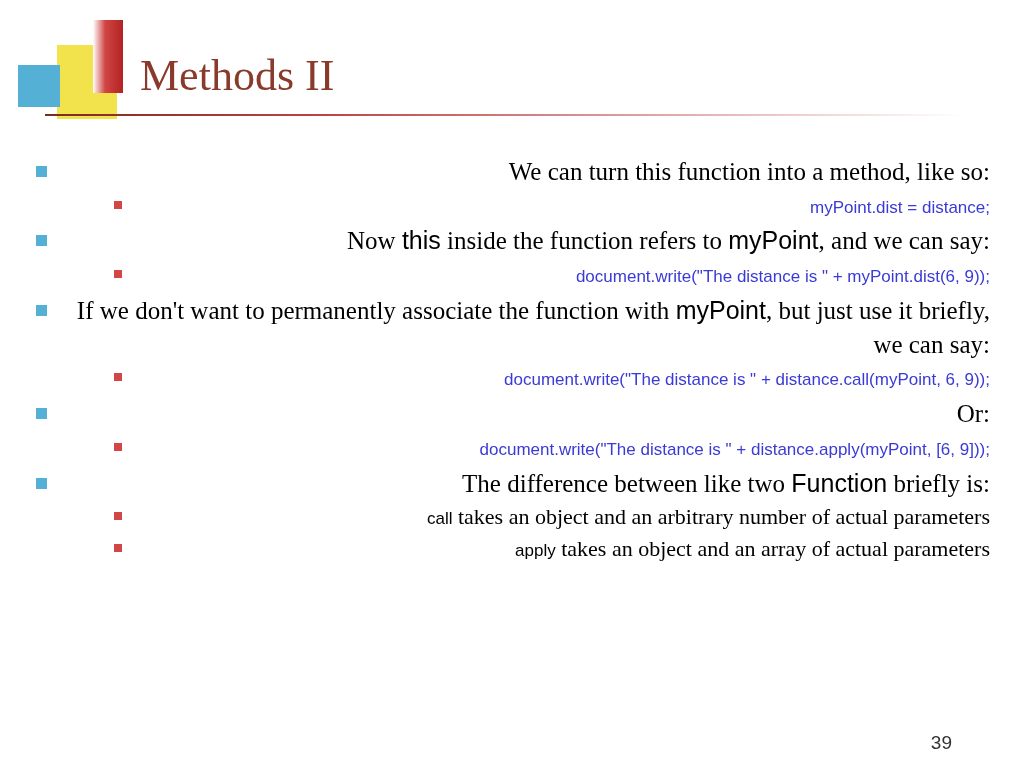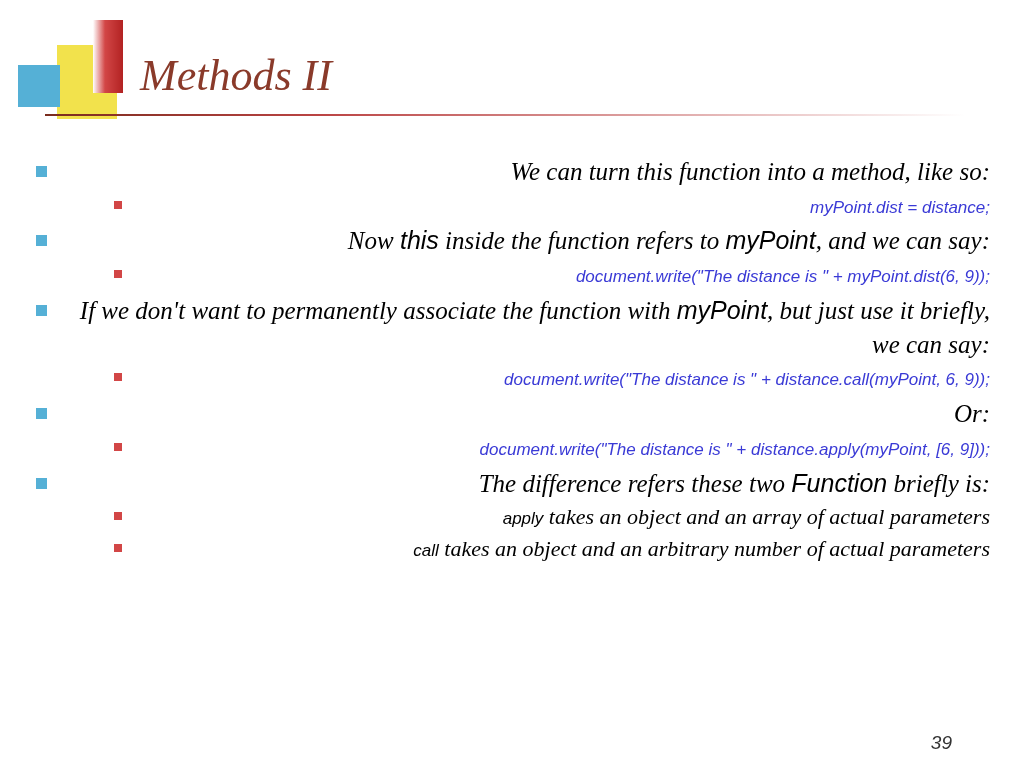--- a/index.html
+++ b/index.html
@@ -10,21 +10,20 @@
     background: #fff;
     font-family: "Times New Roman", Times, serif;
     color: #000;
     overflow: hidden;
   }
   .slide {
     position: relative;
     width: 972px;
     height: 768px;
     box-sizing: border-box;
-    font-style: italic;
   }
   
   .sq { position: absolute; }
   .sq-cyan { left: 18px; top: 65px; width: 42px; height: 42px; background: #55b0d6; }
   .sq-yellow { left: 57px; top: 45px; width: 60px; height: 74px; background: #f2e24c; }
   .sq-red { left: 93px; top: 20px; width: 30px; height: 73px;
             background: linear-gradient(to right, #fff 0%, #d24646 40%, #b22222 100%); }
   .title {
     position: absolute;
     left: 140px;
@@ -152,27 +151,27 @@
       <li>
         <span>Or:</span>
         <ul class="lvl2">
           <li>
             <span class="codefont blue">document.write("The distance is " + distance.apply(myPoint, [6, 9]));</span>
           </li>
         </ul>
       </li>
 
       <li>
-        <span>The difference refers these two </span><span class="inlinecode">Function</span><span> briefly is:</span>
+        <span>The difference between like two </span><span class="inlinecode">Function</span><span> briefly is:</span>
         <ul class="lvl2">
           <li>
-            <span class="codefont">apply</span><span> takes an object and an array of actual parameters</span>
+            <span class="codefont">call</span><span> takes an object and an arbitrary number of actual parameters</span>
           </li>
           <li>
-            <span class="codefont">call</span><span> takes an object and an arbitrary number of actual parameters</span>
+            <span class="codefont">apply</span><span> takes an object and an array of actual parameters</span>
           </li>
         </ul>
       </li>
 
     </ul>
   </div>
 
   <div class="pagenum">39</div>
 </div>
 

